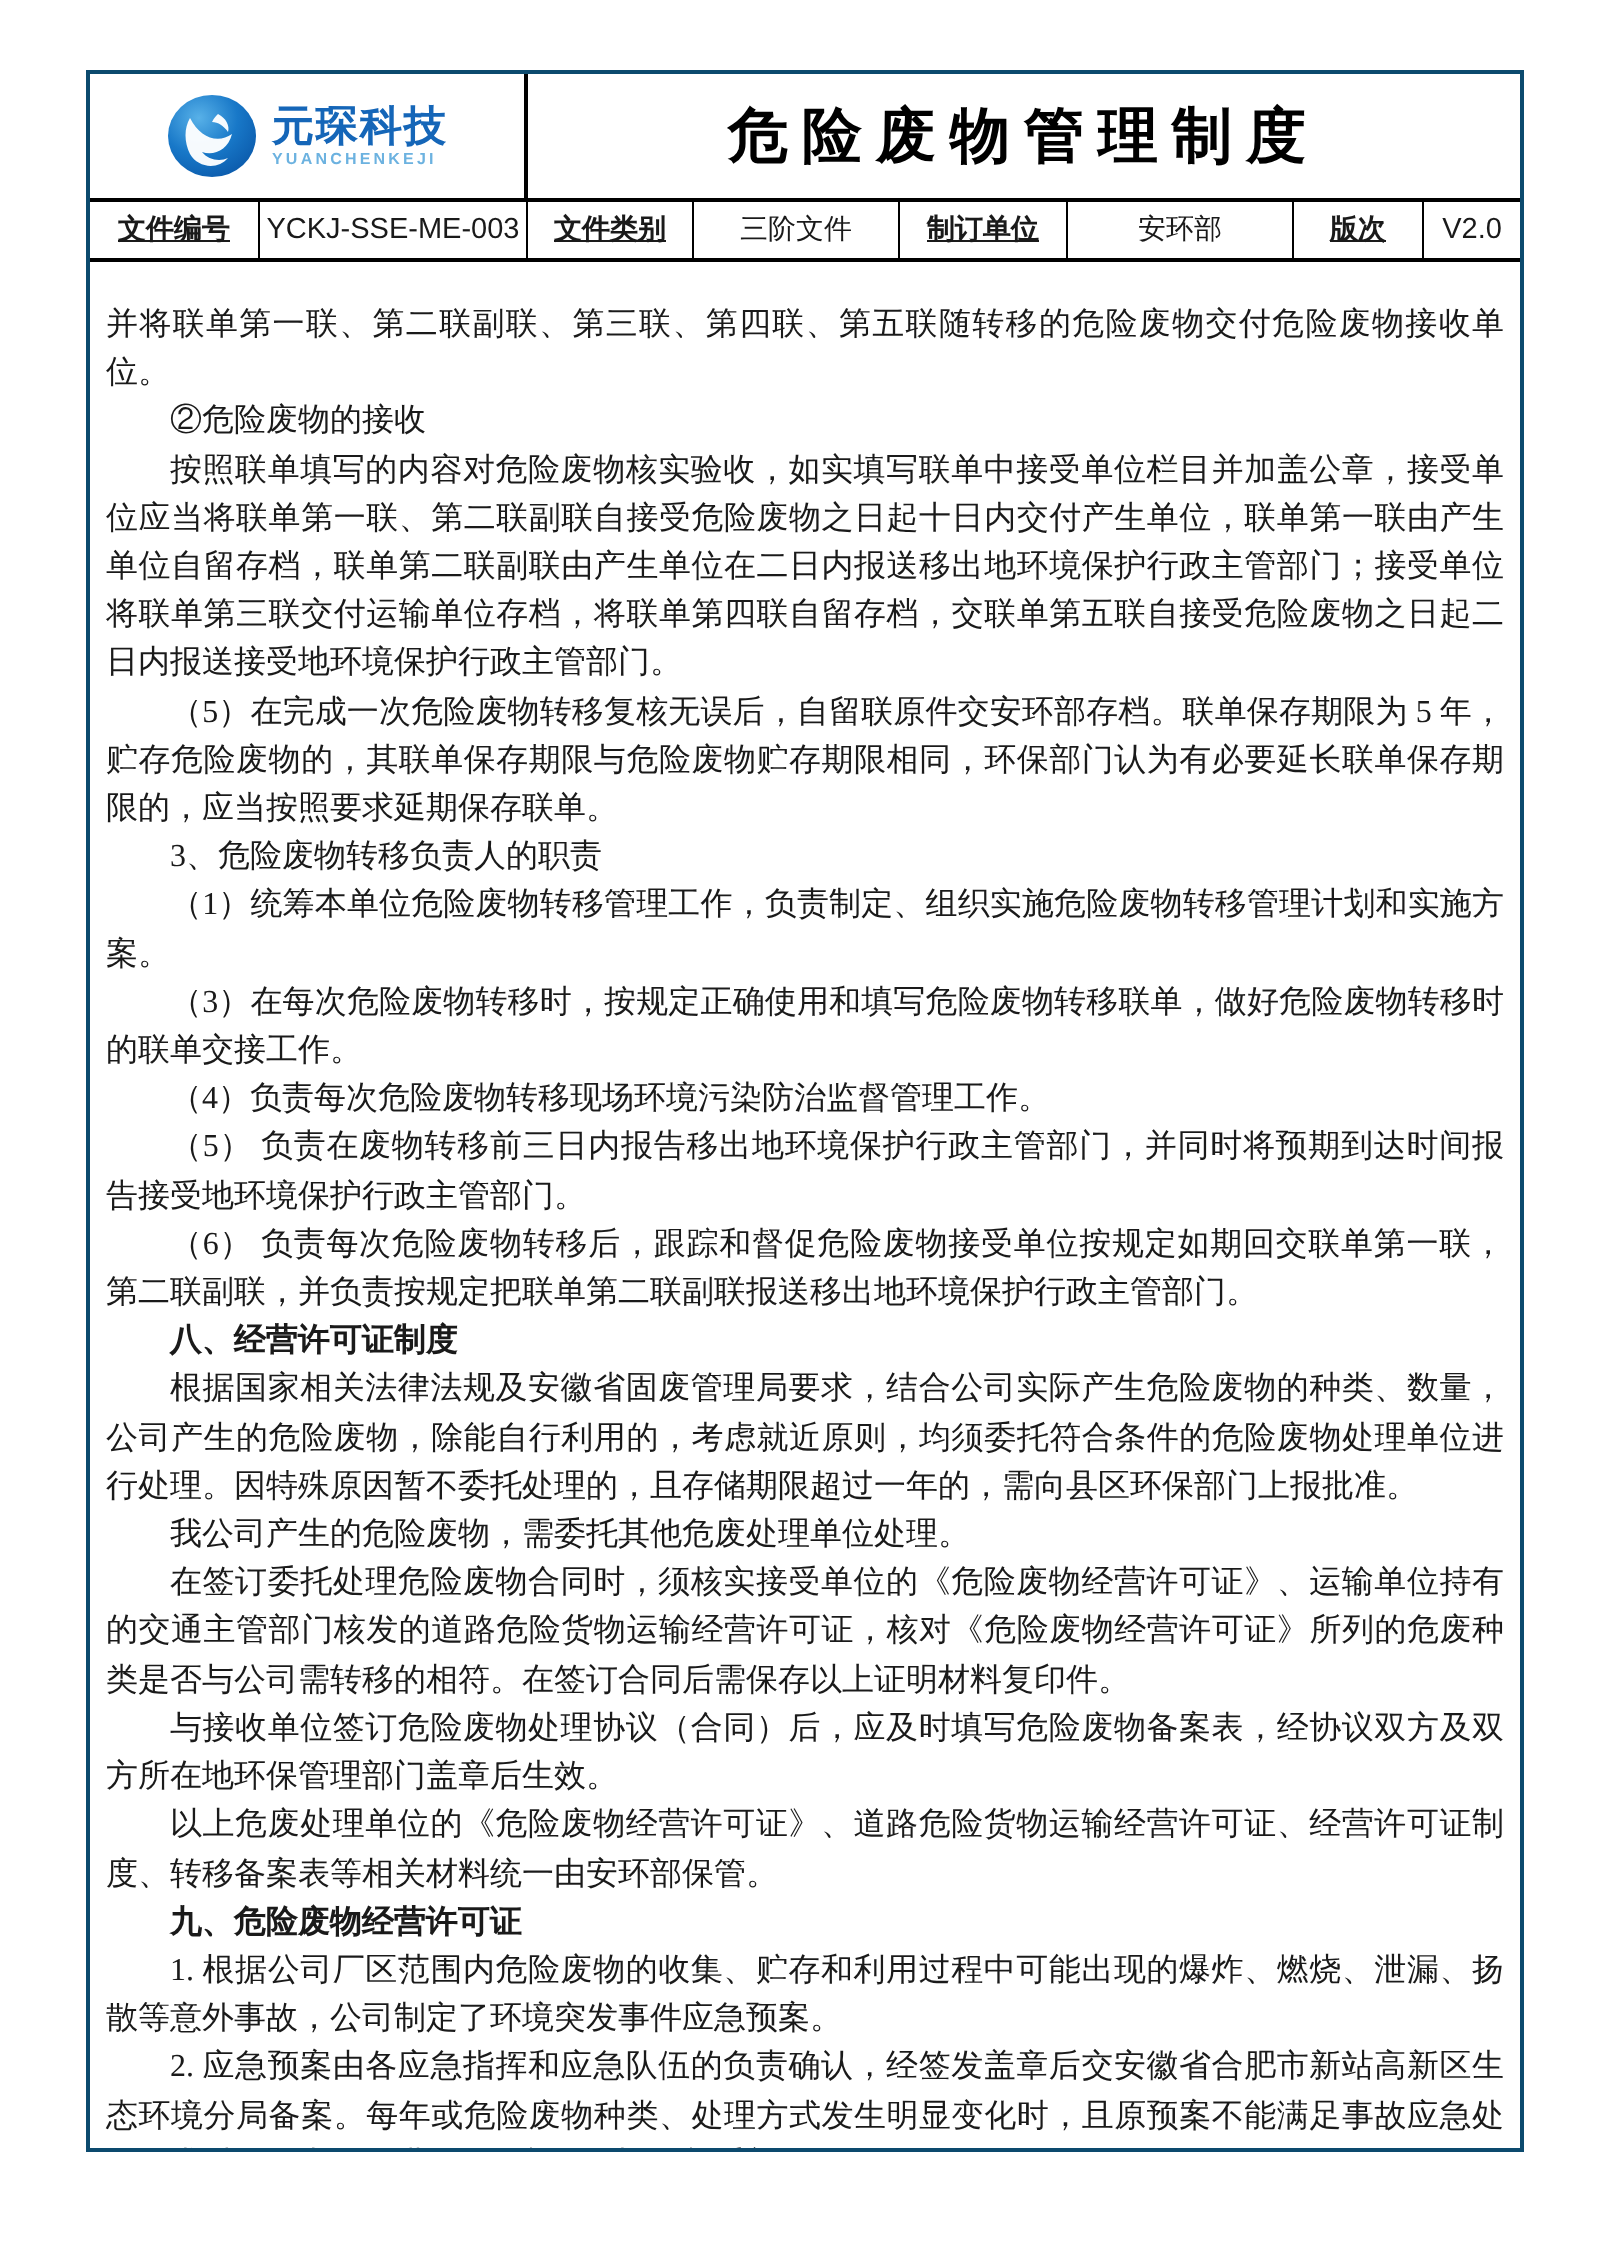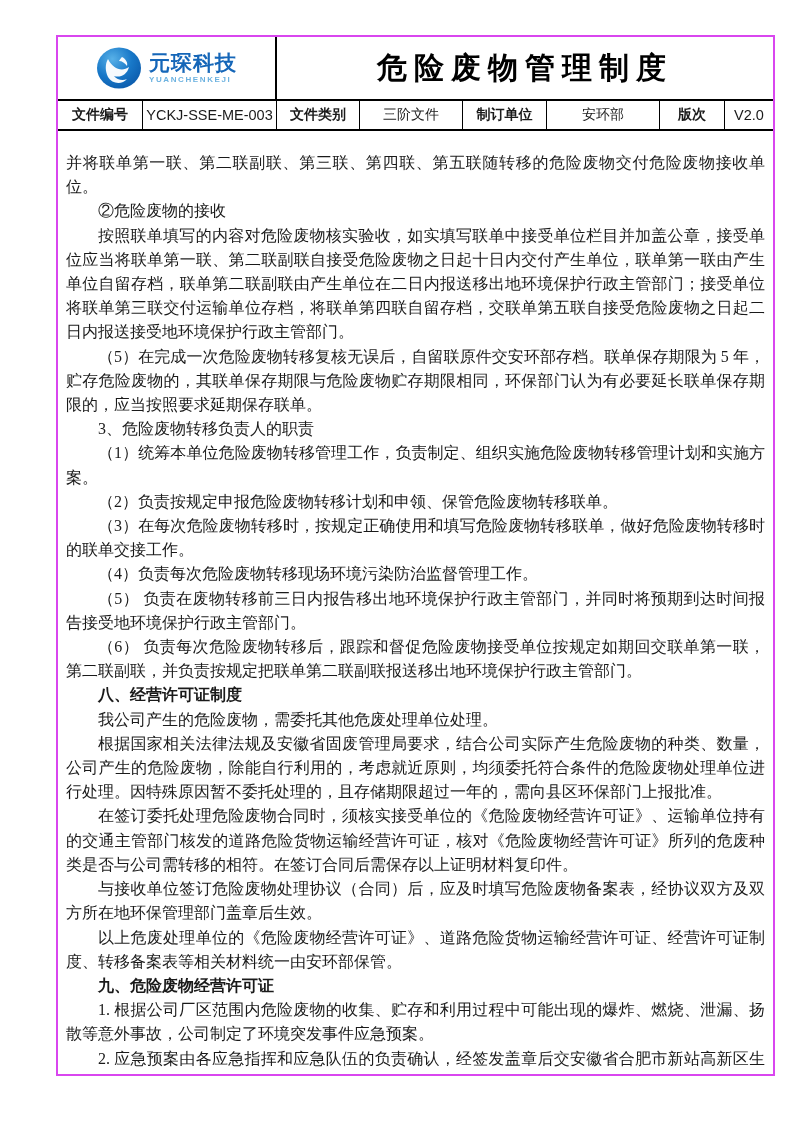--- a/index.html
+++ b/index.html
@@ -1,22 +1,22 @@
 <!DOCTYPE html>
 <html><head>
 <meta charset="utf-8">
 <style>
   html,body { margin:0; padding:0; background:#ffffff; }
   .sheet {
     position:relative; width:800px; height:1132px; background:#ffffff;
     font-family:"Liberation Serif","DejaVu Serif",serif; color:#1a1a1a;
   }
   .doc-table {
-    position:absolute; left:56px; top:35px; width:719px; height:1041px;
-    border:2px solid #d946ef; box-sizing:border-box; background:#fff;
+    position:absolute; left:43px; top:35px; width:719px; height:1041px;
+    border:2px solid #0c4a6e; box-sizing:border-box; background:#fff;
   }
   
   .header-row { display:flex; height:64px; border-bottom:2px solid #000; box-sizing:border-box; }
   .logo-cell {
     width:219px; box-sizing:border-box; border-right:2px solid #000;
     display:flex; align-items:center; justify-content:center; gap:7px;
   }
   .brand-text { display:flex; flex-direction:column; line-height:1; }
   .brand-cn { font-size:21px; font-weight:bold; color:#1566b8; letter-spacing:1px; }
   .brand-en { font-size:8px; font-weight:bold; color:#6cb2e0; letter-spacing:1.6px;
@@ -27,21 +27,21 @@
   }
   
   .meta-row { display:flex; height:30px; border-bottom:2px solid #000; box-sizing:border-box; font-size:14px; }
   .meta-cell {
     display:flex; align-items:center; justify-content:center;
     border-right:1.5px solid #000; box-sizing:border-box; white-space:nowrap; overflow:hidden;
   }
   .meta-cell:last-child { border-right:none; }
   .mw1{width:85px}.mw2{width:134px}.mw3{width:83px}.mw4{width:103px}
   .mw5{width:84px}.mw6{width:113px}.mw7{width:65px}.mw8{flex:1}
-  .meta-label { font-weight:bold; }
+  .meta-label { font-weight:bold;text-decoration:underline; }
   .mono-code { font-family:"Liberation Sans","DejaVu Sans",sans-serif; font-size:14.5px; }
   
   .body-cell {
     height:943px; overflow:hidden; box-sizing:border-box;
     padding:20px 8px 0 8px; font-size:16px; line-height:24.2px;
     text-align:justify; text-justify:inter-ideograph;
   }
   .body-cell p { margin:0; }
   .body-cell p.indent { text-indent:2em; }
   .body-cell p.bold { font-weight:bold; }
@@ -87,28 +87,27 @@
       <div class="meta-cell mw8 mono-code">V2.0</div>
     </div>
 
     <div class="body-cell">
         <p>并将联单第一联、第二联副联、第三联、第四联、第五联随转移的危险废物交付危险废物接收单位。</p>
         <p class="indent">②危险废物的接收</p>
         <p class="indent">按照联单填写的内容对危险废物核实验收，如实填写联单中接受单位栏目并加盖公章，接受单位应当将联单第一联、第二联副联自接受危险废物之日起十日内交付产生单位，联单第一联由产生单位自留存档，联单第二联副联由产生单位在二日内报送移出地环境保护行政主管部门；接受单位将联单第三联交付运输单位存档，将联单第四联自留存档，交联单第五联自接受危险废物之日起二日内报送接受地环境保护行政主管部门。</p>
         <p class="indent">（5）在完成一次危险废物转移复核无误后，自留联原件交安环部存档。联单保存期限为 5 年，贮存危险废物的，其联单保存期限与危险废物贮存期限相同，环保部门认为有必要延长联单保存期限的，应当按照要求延期保存联单。</p>
         <p class="indent">3、危险废物转移负责人的职责</p>
         <p class="indent">（1）统筹本单位危险废物转移管理工作，负责制定、组织实施危险废物转移管理计划和实施方案。</p>
-        <p class="indent">（2）负责按规定申报危险废物转移计划和申领、保管危险废物转移联单。</p>
         <p class="indent">（3）在每次危险废物转移时，按规定正确使用和填写危险废物转移联单，做好危险废物转移时的联单交接工作。</p>
         <p class="indent">（4）负责每次危险废物转移现场环境污染防治监督管理工作。</p>
         <p class="indent">（5） 负责在废物转移前三日内报告移出地环境保护行政主管部门，并同时将预期到达时间报告接受地环境保护行政主管部门。</p>
         <p class="indent">（6） 负责每次危险废物转移后，跟踪和督促危险废物接受单位按规定如期回交联单第一联，第二联副联，并负责按规定把联单第二联副联报送移出地环境保护行政主管部门。</p>
         <p class="indent bold">八、经营许可证制度</p>
+        <p class="indent">根据国家相关法律法规及安徽省固废管理局要求，结合公司实际产生危险废物的种类、数量，公司产生的危险废物，除能自行利用的，考虑就近原则，均须委托符合条件的危险废物处理单位进行处理。因特殊原因暂不委托处理的，且存储期限超过一年的，需向县区环保部门上报批准。</p>
         <p class="indent">我公司产生的危险废物，需委托其他危废处理单位处理。</p>
-        <p class="indent">根据国家相关法律法规及安徽省固废管理局要求，结合公司实际产生危险废物的种类、数量，公司产生的危险废物，除能自行利用的，考虑就近原则，均须委托符合条件的危险废物处理单位进行处理。因特殊原因暂不委托处理的，且存储期限超过一年的，需向县区环保部门上报批准。</p>
         <p class="indent">在签订委托处理危险废物合同时，须核实接受单位的《危险废物经营许可证》、运输单位持有的交通主管部门核发的道路危险货物运输经营许可证，核对《危险废物经营许可证》所列的危废种类是否与公司需转移的相符。在签订合同后需保存以上证明材料复印件。</p>
         <p class="indent">与接收单位签订危险废物处理协议（合同）后，应及时填写危险废物备案表，经协议双方及双方所在地环保管理部门盖章后生效。</p>
         <p class="indent">以上危废处理单位的《危险废物经营许可证》、道路危险货物运输经营许可证、经营许可证制度、转移备案表等相关材料统一由安环部保管。</p>
         <p class="indent bold">九、危险废物经营许可证</p>
         <p class="indent">1. 根据公司厂区范围内危险废物的收集、贮存和利用过程中可能出现的爆炸、燃烧、泄漏、扬散等意外事故，公司制定了环境突发事件应急预案。</p>
         <p class="indent">2. 应急预案由各应急指挥和应急队伍的负责确认，经签发盖章后交安徽省合肥市新站高新区生态环境分局备案。每年或危险废物种类、处理方式发生明显变化时，且原预案不能满足事故应急处理要求时需要由公司进行修订并更换旧版并重新报备。</p>
       </div>
 
   </div>
 </div>

